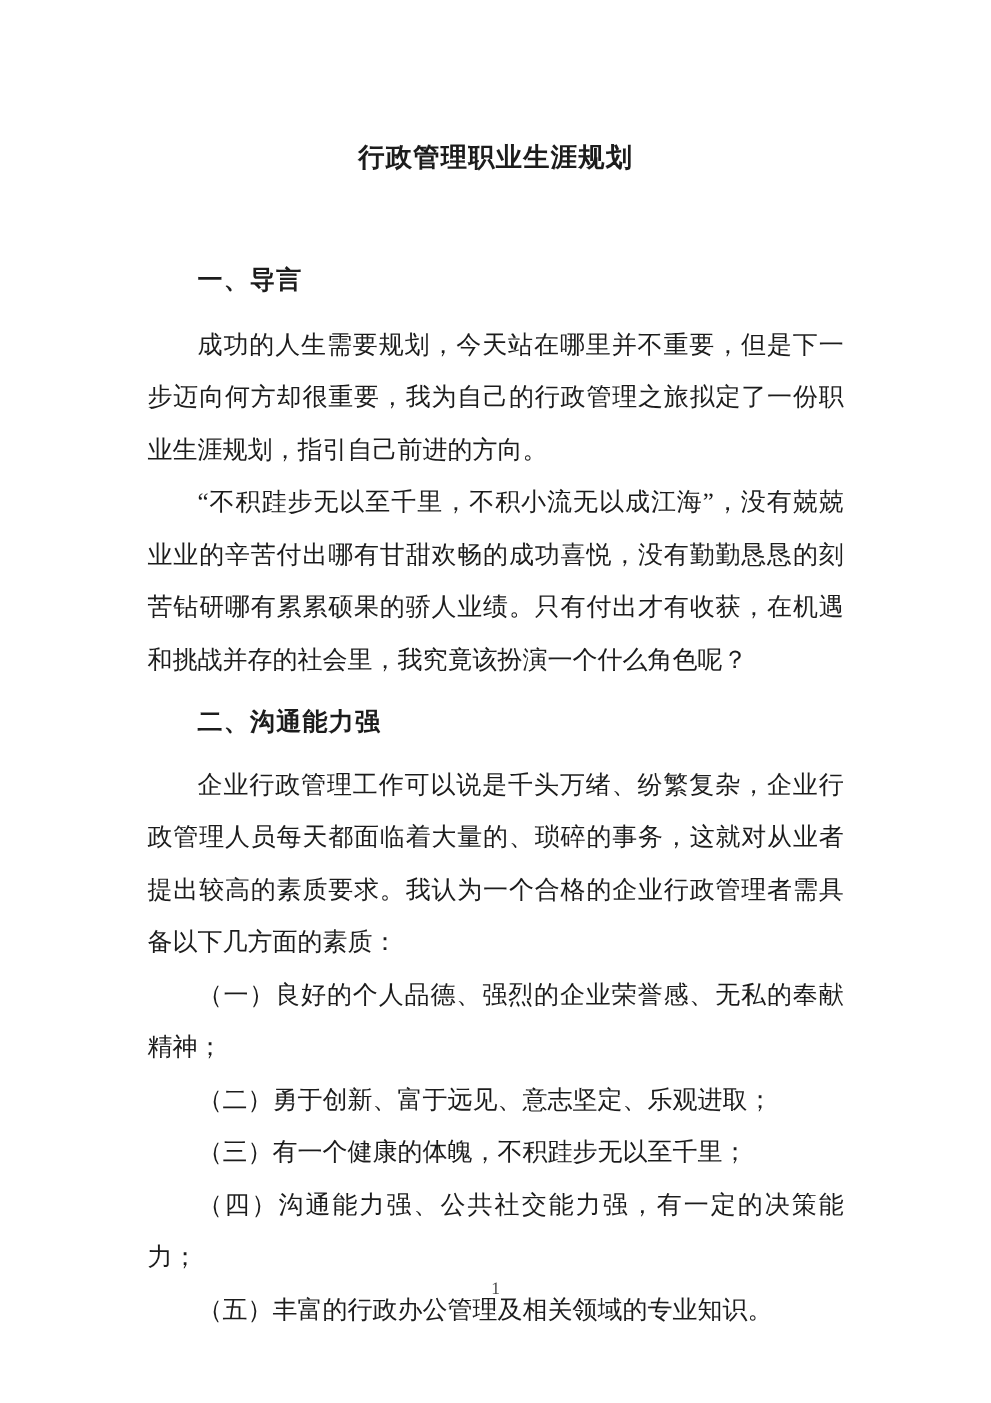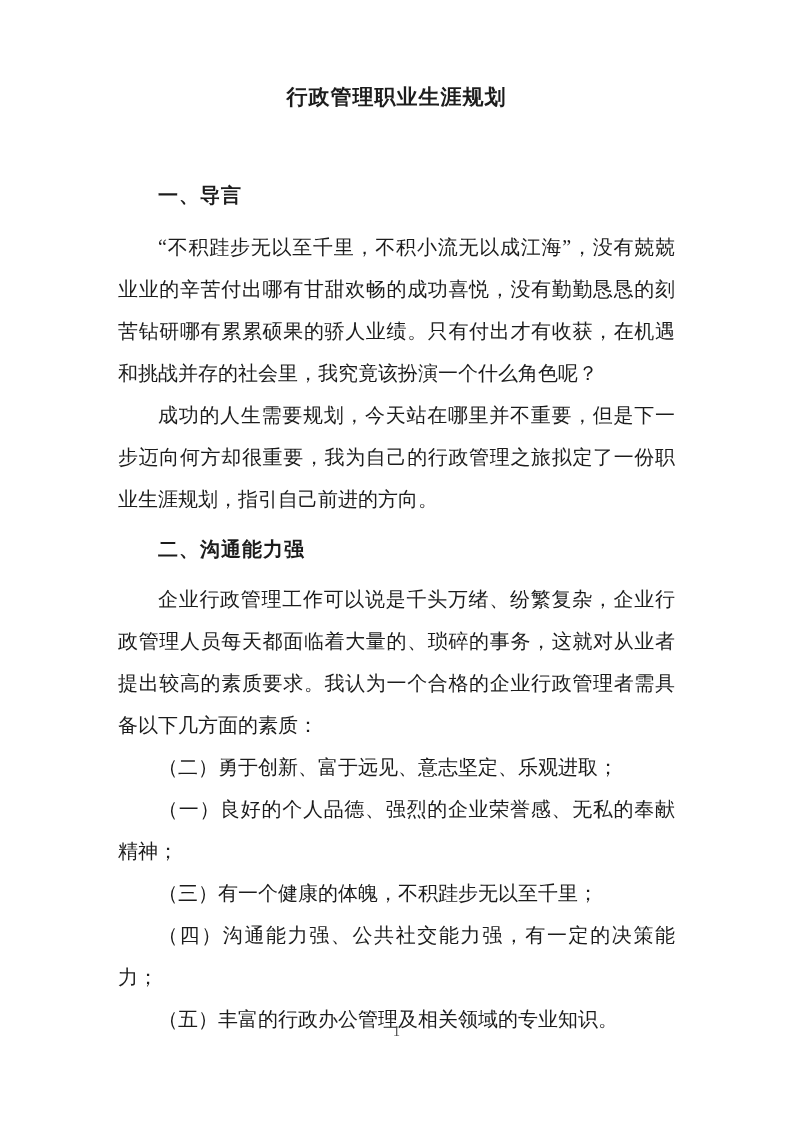--- a/index.html
+++ b/index.html
@@ -12,21 +12,21 @@
     width: 793px;
     height: 1122px;
     background: #ffffff;
     color: #1c1c1c;
     font-family: "Liberation Serif", "DejaVu Serif", serif;
     overflow: hidden;
     box-sizing: border-box;
   }
   .content {
     position: absolute;
-    top: 76px;
+    top: 105px;
     left: 118px;
     width: 557px;
   }
   .doc-title {
     font-size: 21px;
     font-weight: bold;
     text-align: center;
     line-height: 42px;
     margin: 0 0 56px 0;
     letter-spacing: 1px;
@@ -73,31 +73,31 @@
 </head>
 <body>
 
 <div class="page">
   <div class="content">
 
     <h1 class="doc-title">行政管理职业生涯规划</h1>
 
     <h2 class="section-heading first">一、导言</h2>
 
+    <p class="para">成功的人生需要规划，今天站在哪里并不重要，但是下一步迈向何方却很重要，我为自己的行政管理之旅拟定了一份职业生涯规划，指引自己前进的方向。</p>
+
     <p class="para">“不积跬步无以至千里，不积小流无以成江海”，没有兢兢业业的辛苦付出哪有甘甜欢畅的成功喜悦，没有勤勤恳恳的刻苦钻研哪有累累硕果的骄人业绩。只有付出才有收获，在机遇和挑战并存的社会里，我究竟该扮演一个什么角色呢？</p>
-
-    <p class="para">成功的人生需要规划，今天站在哪里并不重要，但是下一步迈向何方却很重要，我为自己的行政管理之旅拟定了一份职业生涯规划，指引自己前进的方向。</p>
 
     <h2 class="section-heading">二、沟通能力强</h2>
 
     <p class="para">企业行政管理工作可以说是千头万绪、纷繁复杂，企业行政管理人员每天都面临着大量的、琐碎的事务，这就对从业者提出较高的素质要求。我认为一个合格的企业行政管理者需具备以下几方面的素质：</p>
 
+    <p class="list-item">（一）良好的个人品德、强烈的企业荣誉感、无私的奉献精神；</p>
+
     <p class="list-item">（二）勇于创新、富于远见、意志坚定、乐观进取；</p>
-
-    <p class="list-item">（一）良好的个人品德、强烈的企业荣誉感、无私的奉献精神；</p>
 
     <p class="list-item">（三）有一个健康的体魄，不积跬步无以至千里；</p>
 
     <p class="list-item">（四）沟通能力强、公共社交能力强，有一定的决策能力；</p>
 
     <p class="list-item">（五）丰富的行政办公管理及相关领域的专业知识。</p>
 
   </div>
 
   <div class="page-number">1</div>

